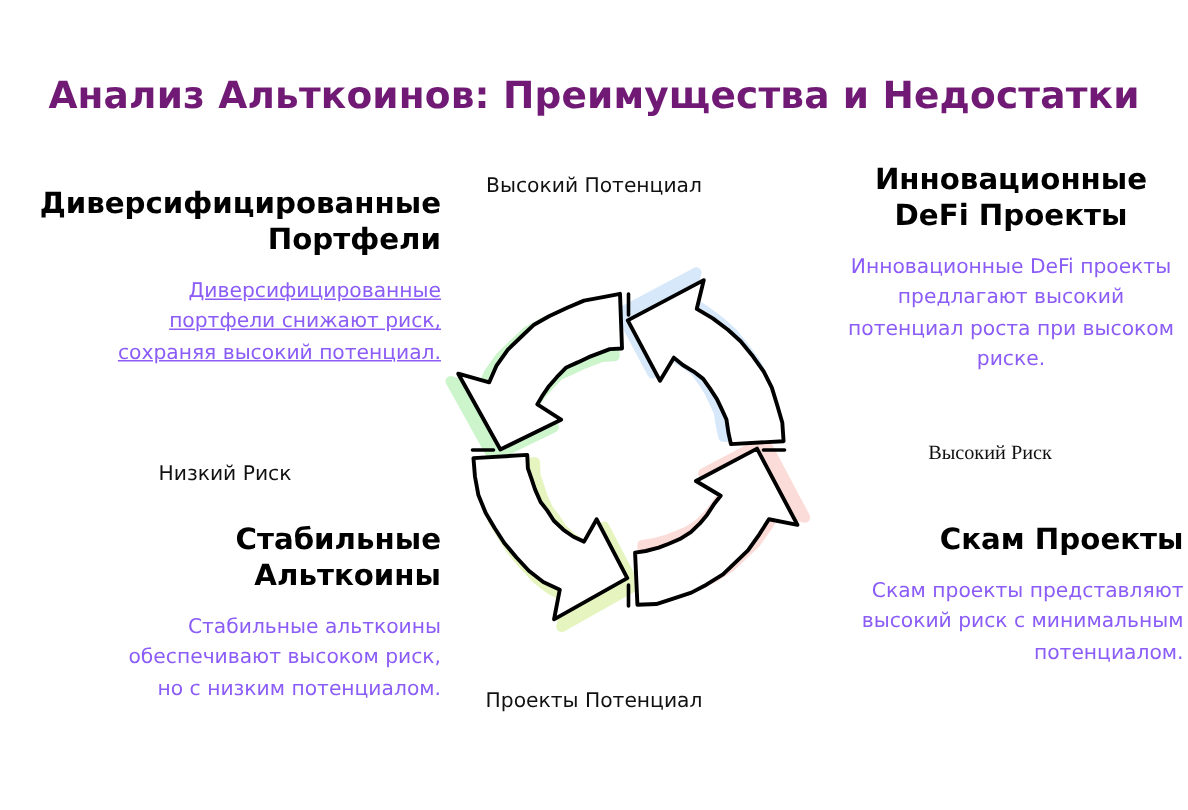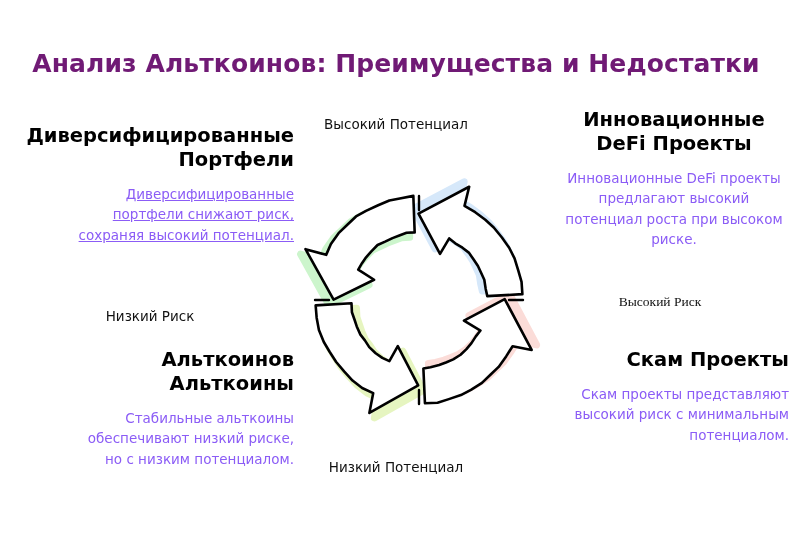--- a/index.html
+++ b/index.html
@@ -57,31 +57,31 @@
     <p class="qh">Диверсифицированные Портфели</p>
     <p class="qb">Диверсифицированные портфели снижают риск, сохраняя высокий потенциал.</p>
   </div>
 
   <div class="quad q-tr">
     <p class="qh">Инновационные DeFi Проекты</p>
     <p class="qb">Инновационные DeFi проекты предлагают высокий потенциал роста при высоком риске.</p>
   </div>
 
   <div class="quad q-bl">
-    <p class="qh">Альткоинов Альткоины</p>
-    <p class="qb">Стабильные альткоины обеспечивают низкий риске, но с низким потенциалом.</p>
+    <p class="qh">Стабильные Альткоины</p>
+    <p class="qb">Стабильные альткоины обеспечивают высоком риск, но с низким потенциалом.</p>
   </div>
 
   <div class="quad q-br">
     <p class="qh">Скам Проекты</p>
     <p class="qb">Скам проекты представляют высокий риск с минимальным потенциалом.</p>
   </div>
 
   <div class="axis ax-top">Высокий Потенциал</div>
-  <div class="axis ax-bottom">Низкий Потенциал</div>
+  <div class="axis ax-bottom">Проекты Потенциал</div>
   <div class="axis ax-left">Низкий Риск</div>
   <div class="axis ax-right">Высокий Риск</div>
 
   <div id="cycle">
     <svg viewBox="0 0 246 248" xmlns="http://www.w3.org/2000/svg">
 
       <g id="fills">
           <path d="M 117.34 19.86 L 105.08 22.30 L 93.35 24.44 L 82.14 29.22 L 70.01 34.88 L 60.01 40.46 L 51.84 48.19 L 42.59 57.13 L 34.90 67.99 L 30.16 78.87 L 9.49 73.16 L 37.58 123.63 L 78.07 103.78 L 62.24 93.54 L 65.99 87.20 L 70.09 81.32 L 75.34 75.32 L 81.57 68.97 L 89.10 65.60 L 96.47 62.10 L 103.95 59.24 L 110.55 56.78 L 118.68 56.34 Z" fill="#ccf5cc" stroke="#ccf5cc" stroke-width="7" stroke-linejoin="round" transform="translate(-5,5)"></path>
           <path d="M 226.39 118.14 L 225.55 105.89 L 222.31 94.61 L 218.55 82.37 L 213.19 71.78 L 205.93 61.55 L 197.75 51.48 L 189.30 43.80 L 179.20 36.23 L 168.52 29.89 L 173.17 10.74 L 122.51 37.58 L 144.02 77.89 L 153.22 62.44 L 159.22 67.34 L 166.42 71.71 L 172.78 76.61 L 177.29 82.94 L 181.95 90.04 L 184.97 96.46 L 188.30 103.70 L 189.65 112.66 L 191.29 120.10 Z" fill="#d6e8fa" stroke="#d6e8fa" stroke-width="7" stroke-linejoin="round" transform="translate(-5,-5)"></path>
           <path d="M 128.95 227.18 L 141.54 226.71 L 152.83 223.12 L 164.91 219.08 L 174.93 213.80 L 185.97 206.88 L 194.15 199.03 L 202.65 190.90 L 210.13 180.38 L 216.61 170.19 L 235.64 173.93 L 208.68 123.10 L 167.95 144.66 L 184.45 154.52 L 179.82 160.38 L 175.46 167.10 L 170.44 173.14 L 164.57 178.74 L 157.23 183.38 L 149.91 186.50 L 143.14 189.07 L 134.51 191.34 L 127.39 192.46 Z" fill="#fbdcd8" stroke="#fbdcd8" stroke-width="7" stroke-linejoin="round" transform="translate(5,-5)"></path>

